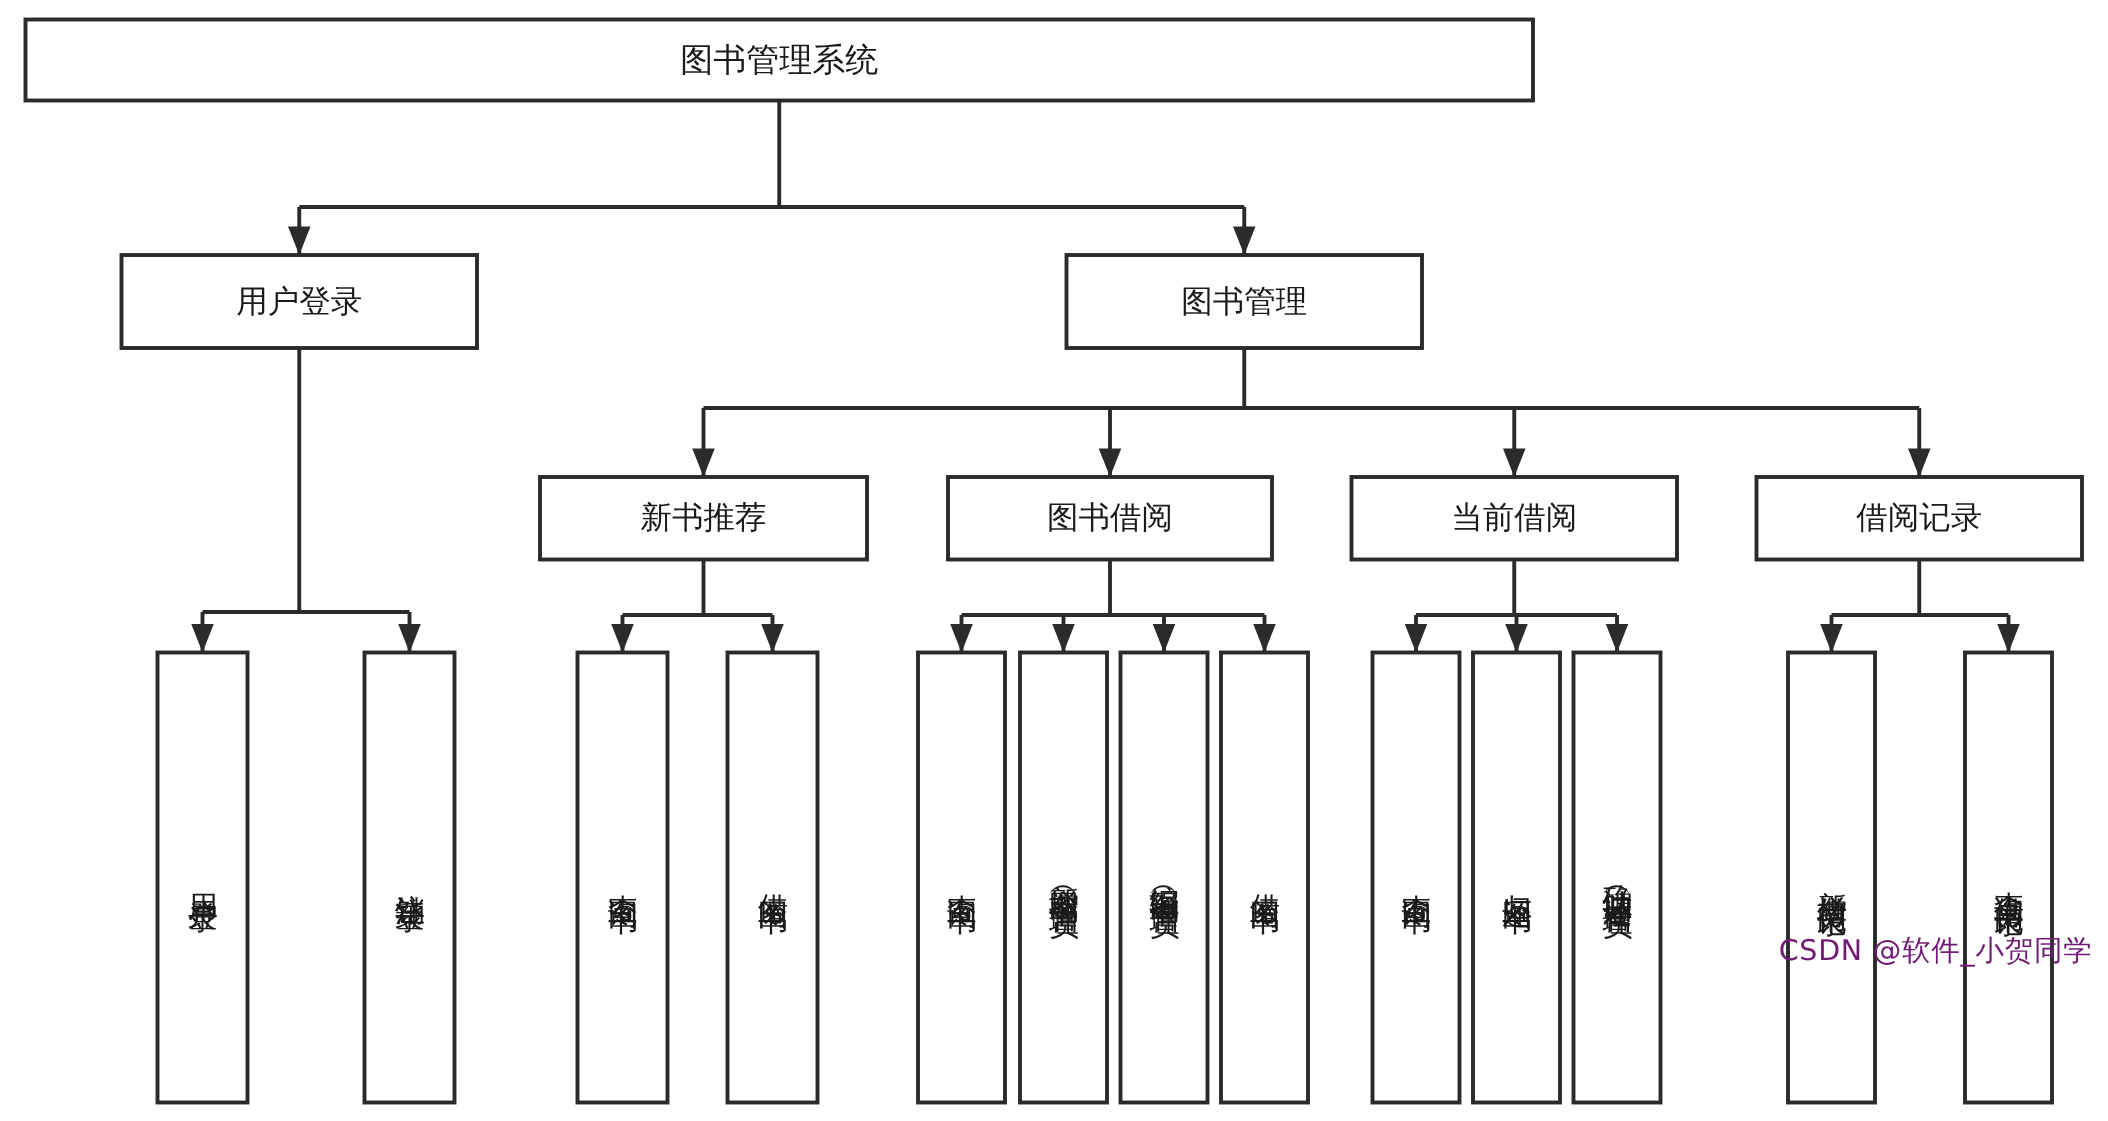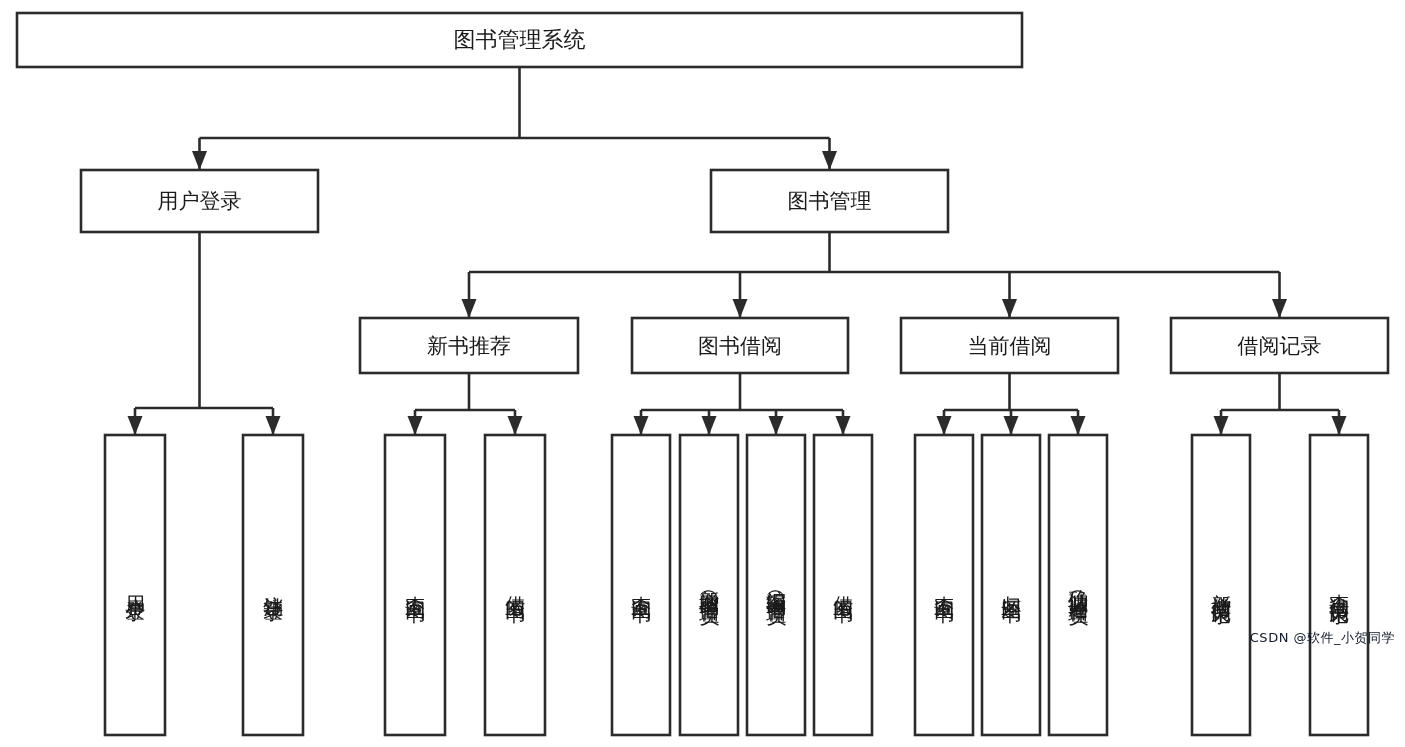--- a/index.html
+++ b/index.html
@@ -69,22 +69,22 @@
     letter-spacing: 2.5px;
     color: #1a1a1a;
     white-space: nowrap;
     text-align: center;
   }
   .watermark {
     position: absolute;
     right: 10px;
     bottom: 4px;
     font-family: "DejaVu Sans", "Liberation Sans", sans-serif;
-    font-size: 13px;
-    color: #0f172a;
+    font-size: 19px;
+    color: #701a75;
     letter-spacing: 0.5px;
     user-select: none;
     white-space: nowrap;
   }
 </style>
 </head>
 <body>
 
 <div id="diagram-root">
 

